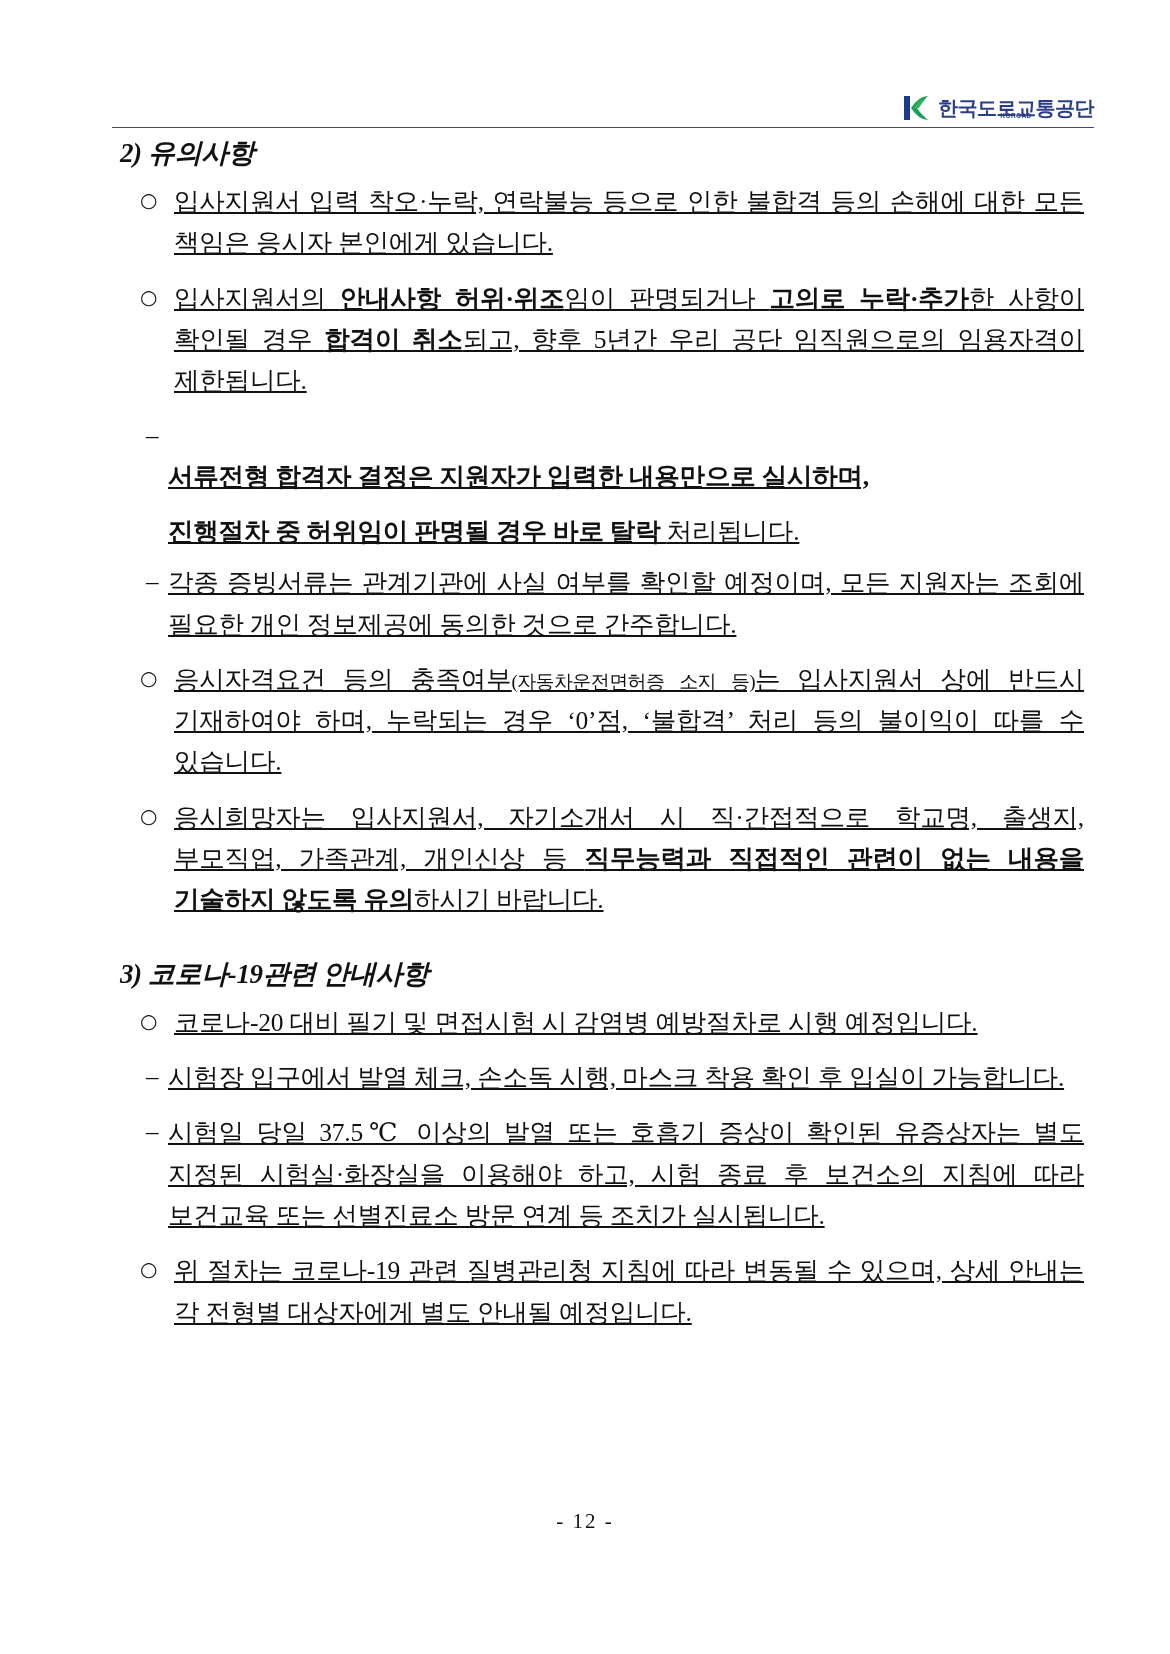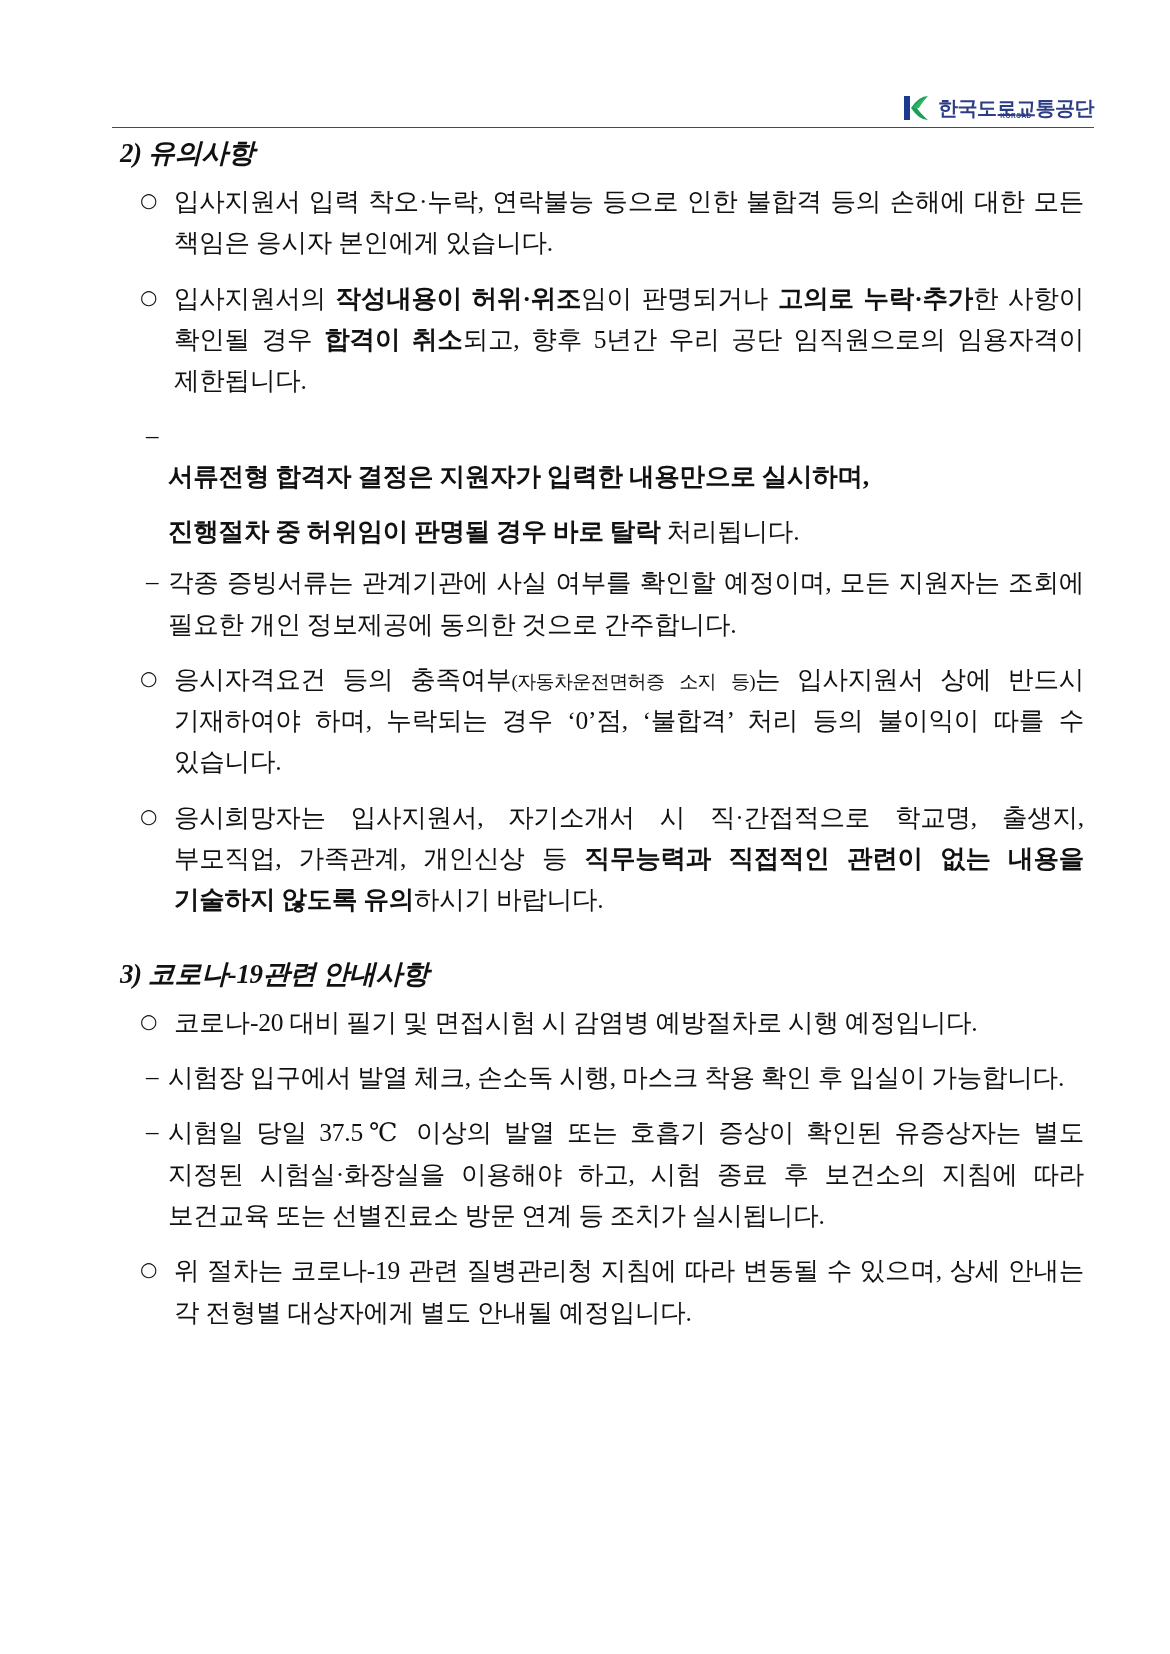--- a/index.html
+++ b/index.html
@@ -131,20 +131,21 @@
   }
 
   .body-text {
     flex: 1 1 auto;
     font-size: 25.5px;
     line-height: 1.62;
     letter-spacing: -0.2px;
     text-align: justify;
     text-justify: inter-character;
     word-break: keep-all;
+    text-decoration: underline;
   }
 
   .body-text b { font-weight: bold; }
   .small-paren {
     font-size: 19px;
     letter-spacing: -0.6px;
   }
   .bold-line {
     font-weight: bold;
     margin-top: 40px;
@@ -188,21 +189,21 @@
   <div class="top-rule"></div>
 
   <div class="content" id="content-root">
       <div class="section-title">2) 유의사항</div>
       <div class="item">
         <span class="marker circle">○</span>
         <div class="body-text">입사지원서 입력 착오·누락, 연락불능 등으로 인한 불합격 등의 손해에 대한 모든 책임은 응시자 본인에게 있습니다.</div>
       </div>
       <div class="item">
         <span class="marker circle">○</span>
-        <div class="body-text"><span>입사지원서의 </span><b>작성내용이 허위·위조</b><span>임이 판명되거나 </span><b>고의로 누락·추가</b><span>한 사항이 확인될 경우 </span><b>합격이 취소</b><span>되고, 향후 5년간 우리 공단 임직원으로의 임용자격이 제한됩니다.</span></div>
+        <div class="body-text"><span>입사지원서의 </span><b>안내사항 허위·위조</b><span>임이 판명되거나 </span><b>고의로 누락·추가</b><span>한 사항이 확인될 경우 </span><b>합격이 취소</b><span>되고, 향후 5년간 우리 공단 임직원으로의 임용자격이 제한됩니다.</span></div>
       </div>
       <div class="item">
         <span class="marker dash">–</span>
         <div class="body-text bold-line">서류전형 합격자 결정은 지원자가 입력한 내용만으로 실시하며,</div>
       </div>
       <div class="item tight">
         <span class="marker dash"></span>
         <div class="body-text"><b>진행절차 중 허위임이 판명될 경우 바로 탈락 </b><span>처리됩니다.</span></div>
       </div>
       <div class="item">
@@ -229,13 +230,14 @@
       <div class="item">
         <span class="marker dash">–</span>
         <div class="body-text">시험일 당일 37.5℃ 이상의 발열 또는 호흡기 증상이 확인된 유증상자는 별도 지정된 시험실·화장실을 이용해야 하고, 시험 종료 후 보건소의 지침에 따라 보건교육 또는 선별진료소 방문 연계 등 조치가 실시됩니다.</div>
       </div>
       <div class="item">
         <span class="marker circle">○</span>
         <div class="body-text">위 절차는 코로나-19 관련 질병관리청 지침에 따라 변동될 수 있으며, 상세 안내는 각 전형별 대상자에게 별도 안내될 예정입니다.</div>
       </div>
     </div>
 
+  <div class="footer">- 12 -</div>
 </div>
 
 </body></html>

